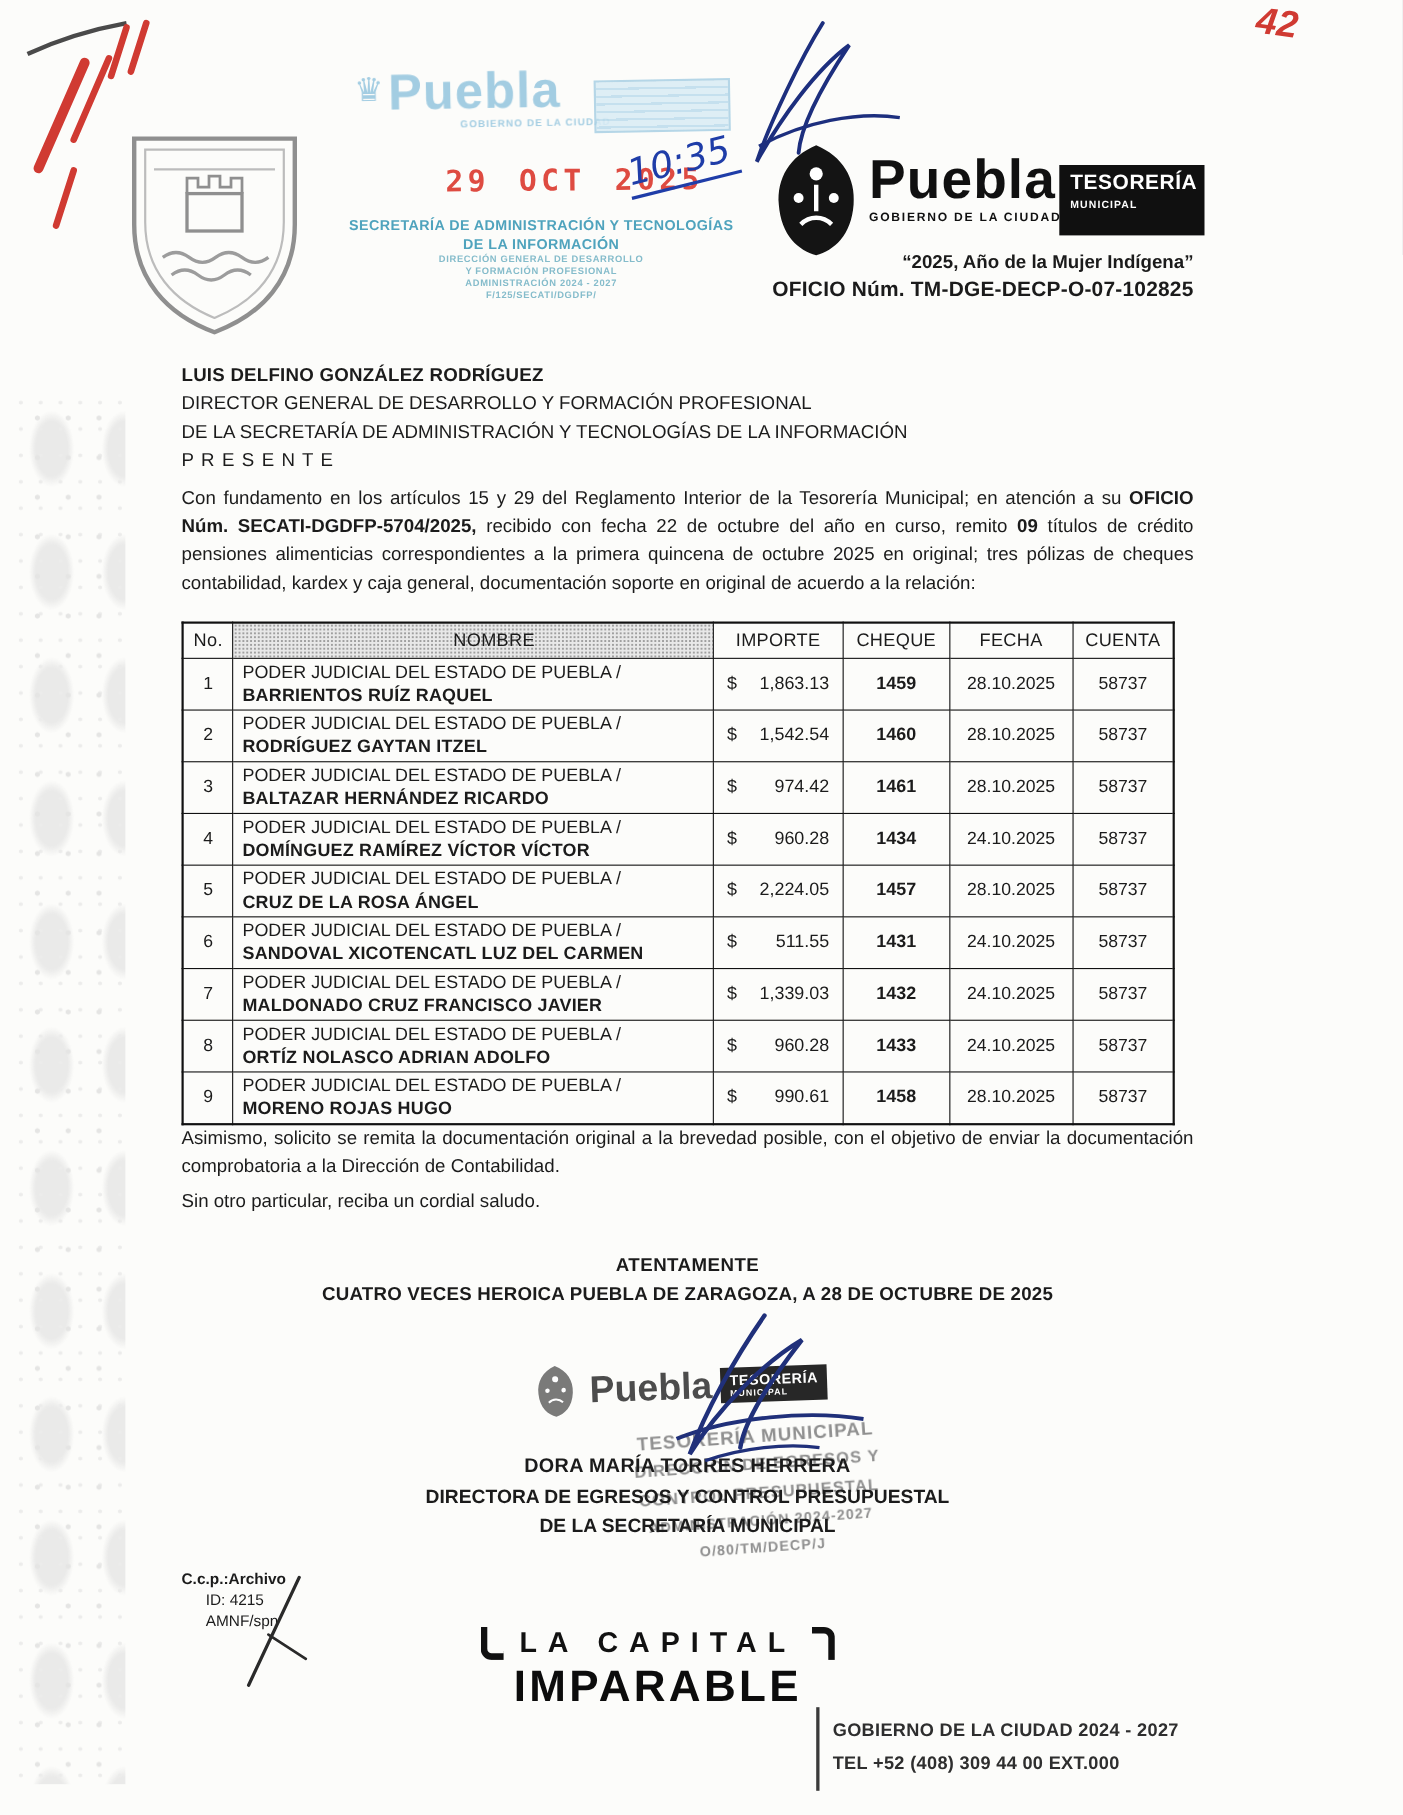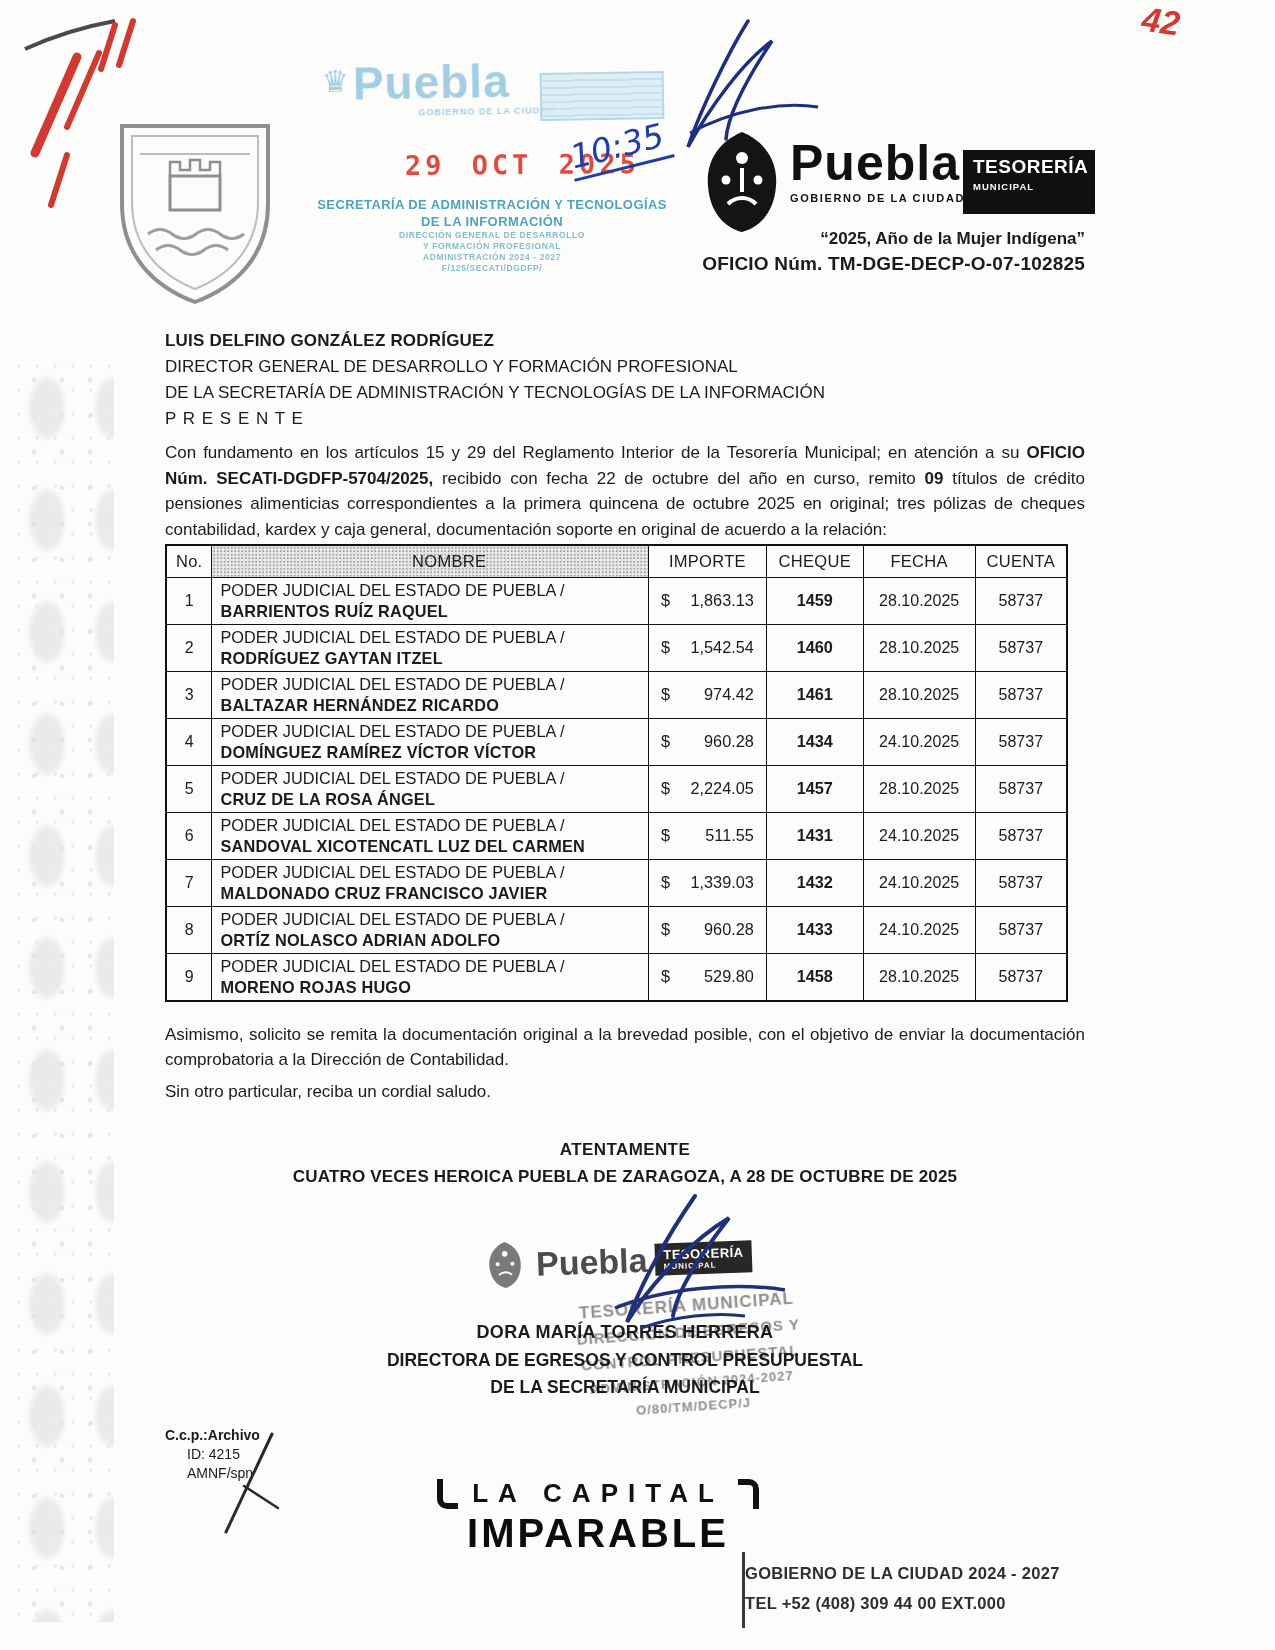--- a/index.html
+++ b/index.html
@@ -44,21 +44,21 @@
   .oficio-num{left:620px;top:253px;width:465px;text-align:right;font-size:19px;font-weight:bold;letter-spacing:.2px;}
 
   
   .addressee{left:165px;top:328px;width:940px;line-height:26px;font-size:17px;}
   .addressee .nm{font-weight:bold;letter-spacing:.2px;}
   .addressee .pr{letter-spacing:1px;}
   .body-par{left:165px;top:440px;width:920px;font-size:17px;line-height:25.5px;text-align:justify;}
   .body-par b{font-weight:bold;}
 
   
-  .tbl-wrap{left:165px;top:544px;width:745px;}
+  .tbl-wrap{left:165px;top:565px;width:745px;}
   table.doc{border-collapse:collapse;width:903px;border:2.5px solid #111;}
   table.doc th,table.doc td{border:1.5px solid #111;box-sizing:border-box;}
   table.doc th{height:32px;font-size:16.5px;font-weight:normal;letter-spacing:.3px;}
   th.speck{background-color:#e8e8e8;background-image:radial-gradient(#9f9f9f .8px,transparent 1.1px);background-size:3.5px 3.5px;padding-left:39px;}
   td.c-no{text-align:center;font-size:16px;}
   td.c-nombre{padding:2px 8px;}
   td.c-nombre .nl1{font-size:16.3px;line-height:21px;}
   td.c-nombre .nl2{font-size:16.3px;line-height:21px;font-weight:bold;letter-spacing:.2px;}
   td.c-importe{padding:0 12px;}
   td.c-importe .money{display:flex;justify-content:space-between;font-size:16.3px;}
@@ -91,21 +91,21 @@
   
   .ccp{left:165px;top:1426px;font-size:14px;line-height:19px;font-weight:bold;}
   .ccp .ind{margin-left:22px;font-weight:normal;}
   .capital{left:398px;top:1478px;width:400px;text-align:center;}
   .capital .row1{display:flex;align-items:center;justify-content:center;gap:14px;}
   .capital .top{font-size:26px;font-weight:bold;letter-spacing:10px;color:#111;}
   .cap-hook{display:inline-block;width:15px;height:24px;}
   .cap-hook.left{border-left:6px solid #111;border-bottom:6px solid #111;border-bottom-left-radius:10px;}
   .cap-hook.right{border-right:6px solid #111;border-top:6px solid #111;border-top-right-radius:10px;}
   .capital .bottom{font-size:40px;font-weight:900;letter-spacing:3px;color:#0c0c0c;margin-top:2px;}
-  .gov-block{left:742px;top:1552px;display:flex;}
+  .gov-block{left:742px;top:1552px;display:flex;gap:12px;}
   .gov-block .vline{width:3px;background:#3a3a3a;height:76px;}
   .gov-block .txt{padding-top:6px;color:#2e2e2e;}
   .gov-block .g{font-size:16.5px;font-weight:bold;letter-spacing:.3px;line-height:30px;}
 </style>
 </head>
 <body>
 
 <div class="page">
 
   <div class="abs watermark"></div>
@@ -334,21 +334,21 @@
         </tr>
         <tr class="r">
           <td class="c-no">9</td>
           <td class="c-nombre">
               <div class="nl1">PODER JUDICIAL DEL ESTADO DE PUEBLA /</div>
               <div class="nl2">MORENO ROJAS HUGO</div>
             </td>
           <td class="c-importe">
               <div class="money">
                 <span>$</span>
-                <span>529.80</span>
+                <span>990.61</span>
               </div>
             </td>
           <td class="c-cheque">1458</td>
           <td class="c-fecha">28.10.2025</td>
           <td class="c-cuenta">58737</td>
         </tr>
       </tbody>
     </table>
   </div>
 

